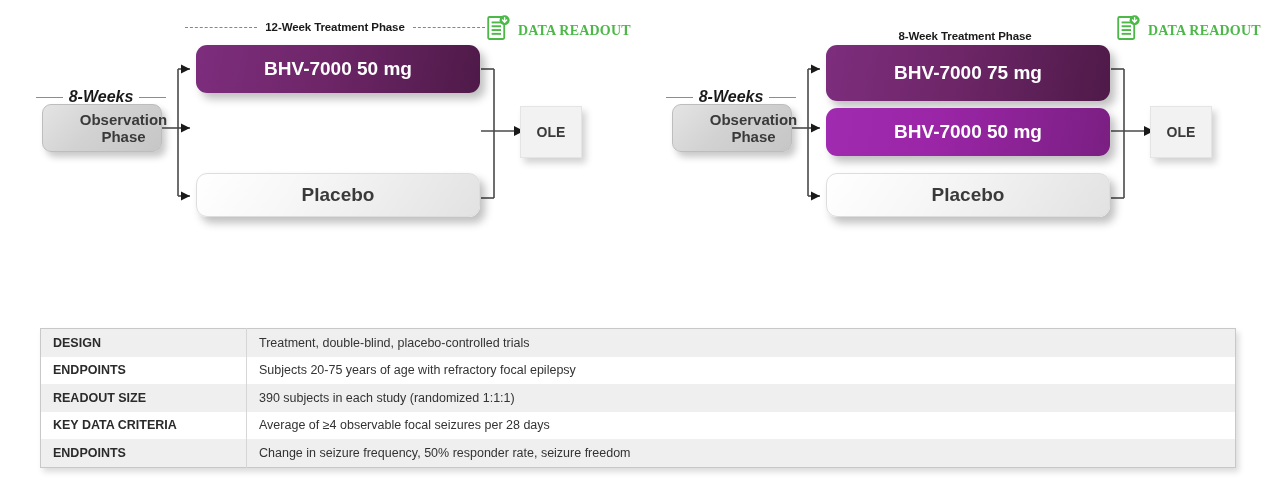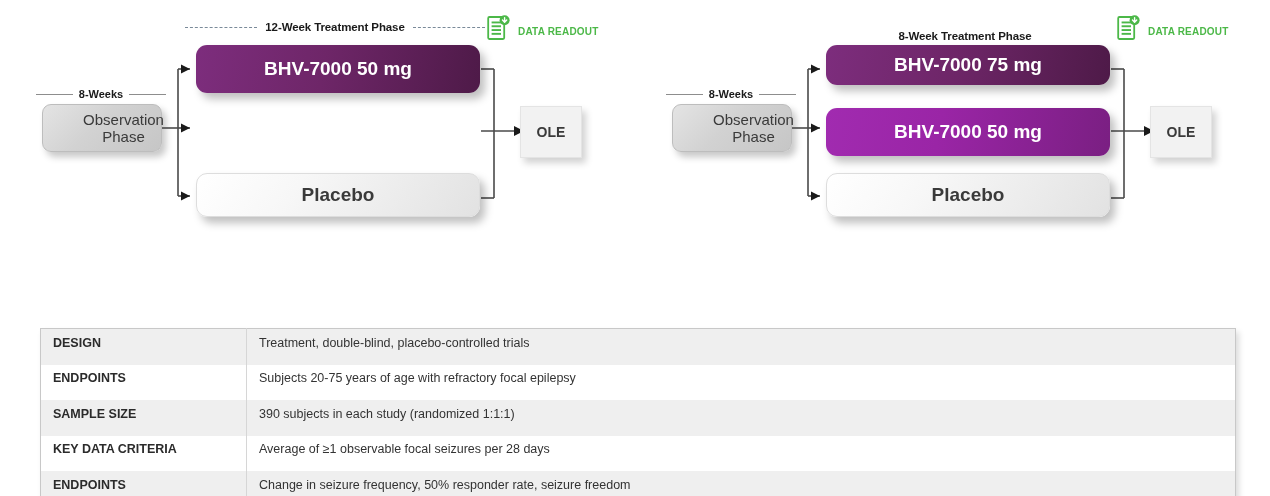--- a/index.html
+++ b/index.html
@@ -44,61 +44,63 @@
 
   
   .readout {
     position: absolute;
     top: 15px;
     display: flex;
     align-items: center;
     gap: 7px;
   }
   .readout-label {
-    font-size: 10px;
+    font-size: 14px;
     font-weight: bold;
     color: #4cb848;
     letter-spacing: 0.2px;
     white-space: nowrap;
+    font-family: Liberation Serif, serif;
   }
 
   
   .weeks-header {
     position: absolute;
     display: flex;
     align-items: center;
     justify-content: center;
     gap: 6px;
     width: 130px;
   }
   .weeks-rule {
     flex: 1 1 auto;
     height: 0;
     border-top: 1.3px solid #8d8d8d;
   }
   .weeks-label {
-    font-size: 11px;
+    font-size: 16px;
     font-weight: bold;
     color: #1a1a1a;
     white-space: nowrap;
+    font-style: italic;
   }
 
   
   .obs-box {
     position: absolute;
     border-radius: 9px;
     background: linear-gradient(135deg, #e4e4e4 0%, #d2d2d2 45%, #c6c6c6 100%);
     border: 1px solid #bdbdbd;
     box-shadow: 4px 5px 7px rgba(0,0,0,0.22);
     display: flex;
     align-items: center;
     justify-content: center;
     text-align: center;
     font-size: 15px;
-    font-weight: normal;
+    font-weight: bold;
     color: #3a3a3a;
     line-height: 1.15;
     box-sizing: border-box;
     padding-left: 43px;
   }
 
   .arm-box {
     position: absolute;
     border-radius: 11px;
     display: flex;
@@ -147,21 +149,21 @@
     left: 40px;
     top: 328px;
     width: 1196px;
     border: 1px solid #c8c8c8;
     border-collapse: collapse;
     box-shadow: 3px 4px 6px rgba(0,0,0,0.14);
     background: #ffffff;
     table-layout: fixed;
   }
   #spec-table td {
-    padding: 0 0 8px 12px;
+    padding: 0 0 0 12px;
     height: 27.5px;
     font-size: 12.5px;
     color: #333333;
     border: none;
     vertical-align: middle;
   }
   #spec-table td.k {
     width: 193px;
     font-weight: bold;
     color: #2b2b2b;
@@ -286,21 +288,21 @@
       <path d="M481 131 L524 131"></path>
     </g>
     <g fill="#1a1a1a">
       <path d="M190 69 l-9 -4.6 v9.2 z"></path>
       <path d="M190 128 l-9 -4.6 v9.2 z"></path>
       <path d="M190 196 l-9 -4.6 v9.2 z"></path>
       <path d="M524 131 l-10 -5 v10 z"></path>
     </g>
   </svg>
 
-  <div class="arm-box arm-dark" style="left:196px; top:45px; width:284px; height:40px;">
+  <div class="arm-box arm-dark" style="left:196px; top:45px; width:284px; height:56px;">
     <span>BHV-7000 75 mg</span>
   </div>
   <div class="arm-box arm-bright" style="left:196px; top:108px; width:284px; height:48px;">
     <span>BHV-7000 50 mg</span>
   </div>
   <div class="arm-box arm-placebo" style="left:196px; top:173px; width:284px; height:44px;">
     <span>Placebo</span>
   </div>
 
   <div class="ole-box" style="left:520px; top:106px; width:62px; height:52px;">
@@ -312,25 +314,25 @@
   <tbody>
     <tr class="odd">
       <td class="k">DESIGN</td>
       <td class="v">Treatment, double-blind, placebo-controlled trials</td>
     </tr>
     <tr class="even">
       <td class="k">ENDPOINTS</td>
       <td class="v">Subjects 20-75 years of age with refractory focal epilepsy</td>
     </tr>
     <tr class="odd">
-      <td class="k">SAMPLE SIZE</td>
+      <td class="k">READOUT SIZE</td>
       <td class="v">390 subjects in each study (randomized 1:1:1)</td>
     </tr>
     <tr class="even">
       <td class="k">KEY DATA CRITERIA</td>
-      <td class="v">Average of ≥1 observable focal seizures per 28 days</td>
+      <td class="v">Average of ≥4 observable focal seizures per 28 days</td>
     </tr>
     <tr class="odd">
       <td class="k">ENDPOINTS</td>
       <td class="v">Change in seizure frequency, 50% responder rate, seizure freedom</td>
     </tr>
   </tbody>
 </table>
 
 </body></html>

